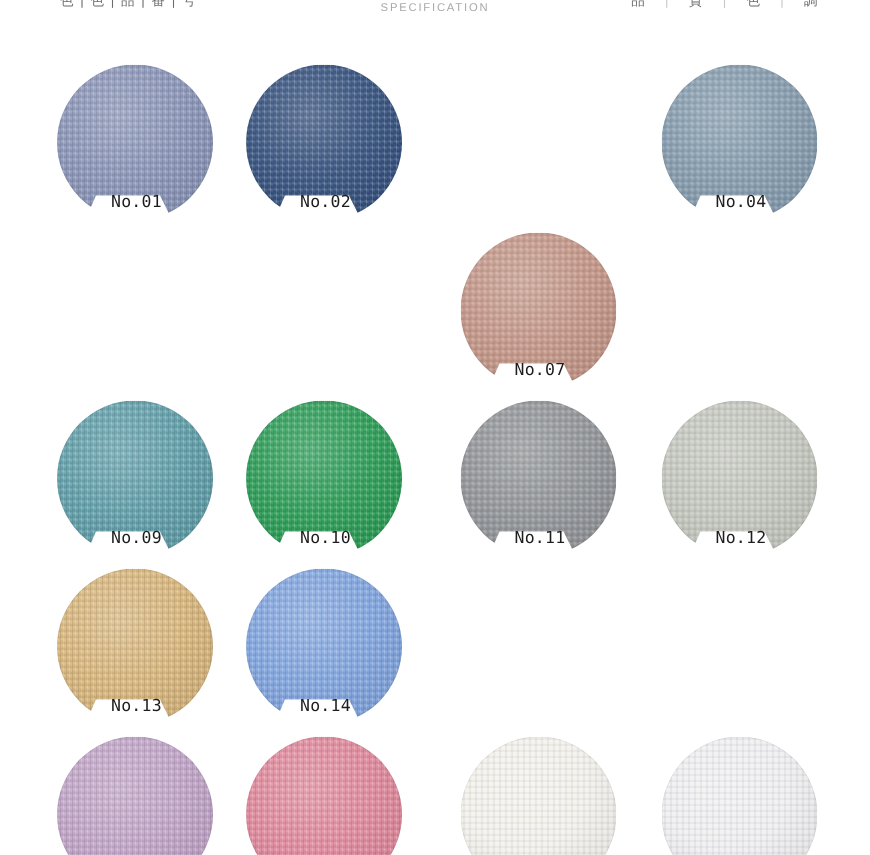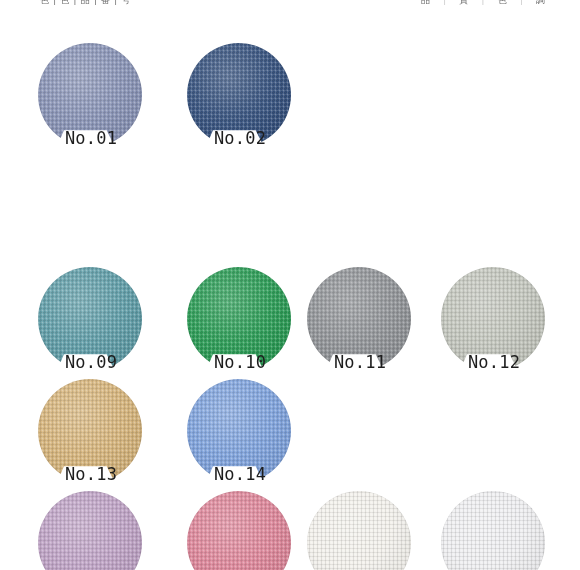--- a/index.html
+++ b/index.html
@@ -71,21 +71,21 @@
     height: 112px;
     width: 580px;
   }
   .cell {
     position: absolute;
     width: 104px;
     height: 104px;
     top: 0;
   }
   .cell.c0 { left: 38px; }
-  .cell.c1 { left: 187px; }
+  .cell.c1 { left: 164px; }
   .cell.c2 { left: 307px; }
   .cell.c3 { left: 441px; }
 
   
   .swatch {
     position: absolute;
     inset: 0;
     border-radius: 50%;
     background-color: #cccccc;
     
@@ -132,34 +132,35 @@
         74% 100%, 66% 84%, 25% 84%, 18% 100%, 0% 100%);
   }
 
   .swatch-label {
     position: absolute;
     left: 20px;
     top: 85px;
     width: 66px;
     text-align: center;
     font-family: "DejaVu Sans Mono", "Liberation Mono", monospace;
-    font-size: 17px;
+    font-size: 11px;
     letter-spacing: 0.2px;
     color: #1d1d1d;
     white-space: nowrap;
     z-index: 3;
   }
 </style>
 </head>
 <body>
 
 <div id="page">
 
   <div class="header">
     <div class="header-left">色  |  色  |  品  |  番  |  号</div>
+    <div class="header-center">SPECIFICATION</div>
     <div class="header-right">
       <span>品</span>
       <span class="hr-sep">|</span>
       <span>質</span>
       <span class="hr-sep">|</span>
       <span>色</span>
       <span class="hr-sep">|</span>
       <span>調</span>
     </div>
   </div>
@@ -169,22 +170,32 @@
         <div class="cell c0">
           <div class="swatch" style="background-color: rgb(133, 144, 180);"></div>
           <div class="swatch-ring"></div>
           <div class="swatch-label">No.01</div>
         </div>
         <div class="cell c1">
           <div class="swatch" style="background-color: rgb(47, 76, 122);"></div>
           <div class="swatch-ring"></div>
           <div class="swatch-label">No.02</div>
         </div>
-      </div>
-      <div class="row">
+        <div class="cell c3">
+          <div class="swatch" style="background-color: rgb(129, 152, 171);"></div>
+          <div class="swatch-ring"></div>
+          <div class="swatch-label">No.04</div>
+        </div>
+      </div>
+      <div class="row">
+        <div class="cell c2">
+          <div class="swatch" style="background-color: rgb(193, 146, 131);"></div>
+          <div class="swatch-ring"></div>
+          <div class="swatch-label">No.07</div>
+        </div>
       </div>
       <div class="row">
         <div class="cell c0">
           <div class="swatch" style="background-color: rgb(90, 154, 165);"></div>
           <div class="swatch-ring"></div>
           <div class="swatch-label">No.09</div>
         </div>
         <div class="cell c1">
           <div class="swatch" style="background-color: rgb(35, 152, 79);"></div>
           <div class="swatch-ring"></div>

